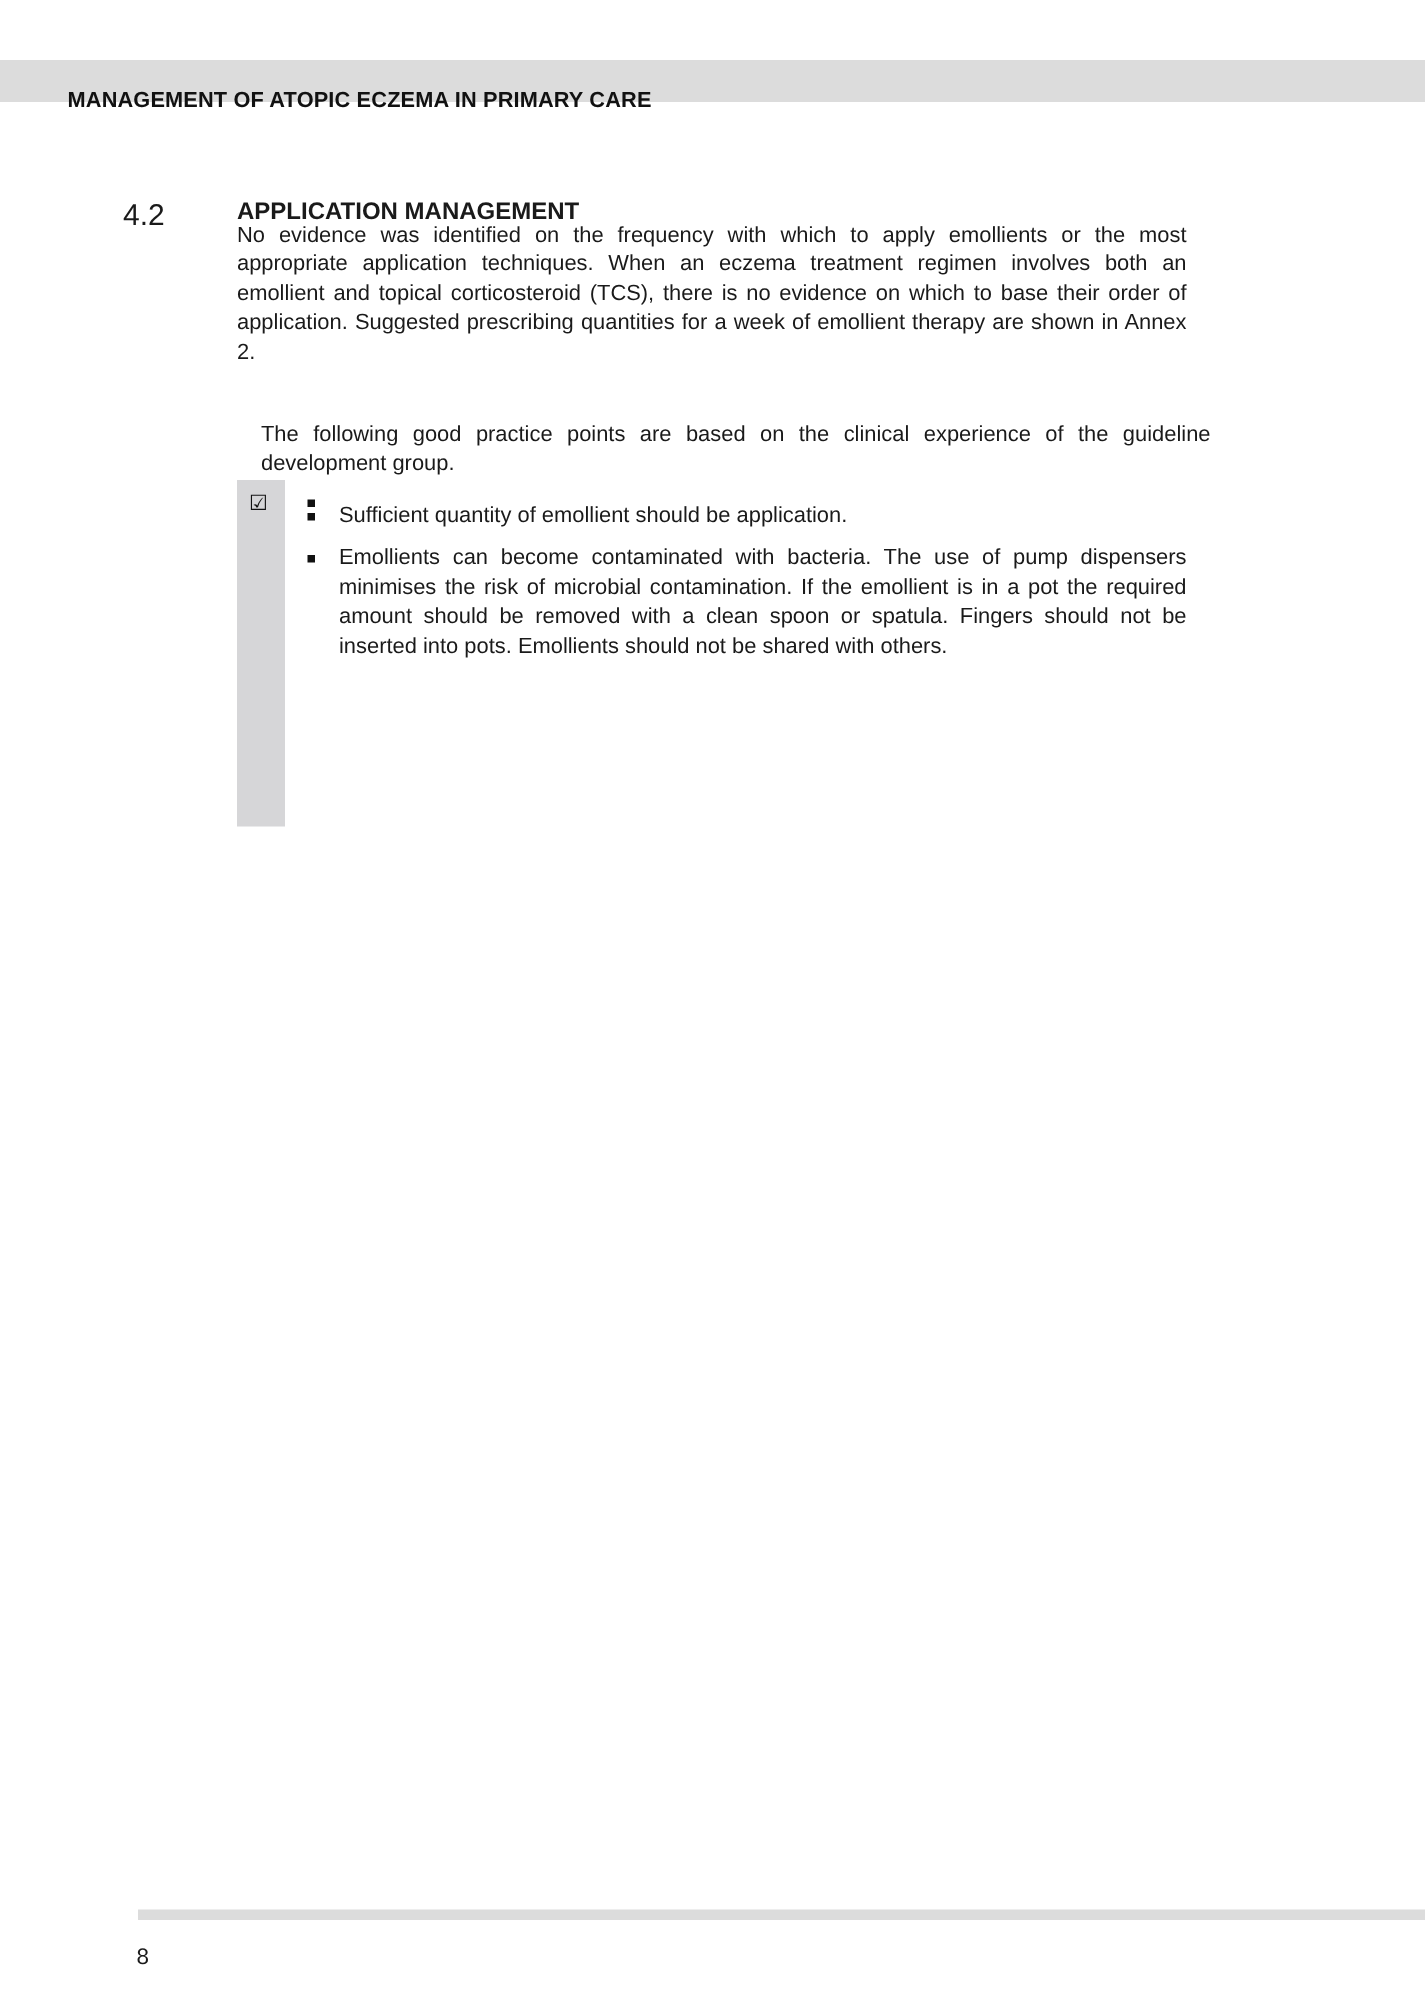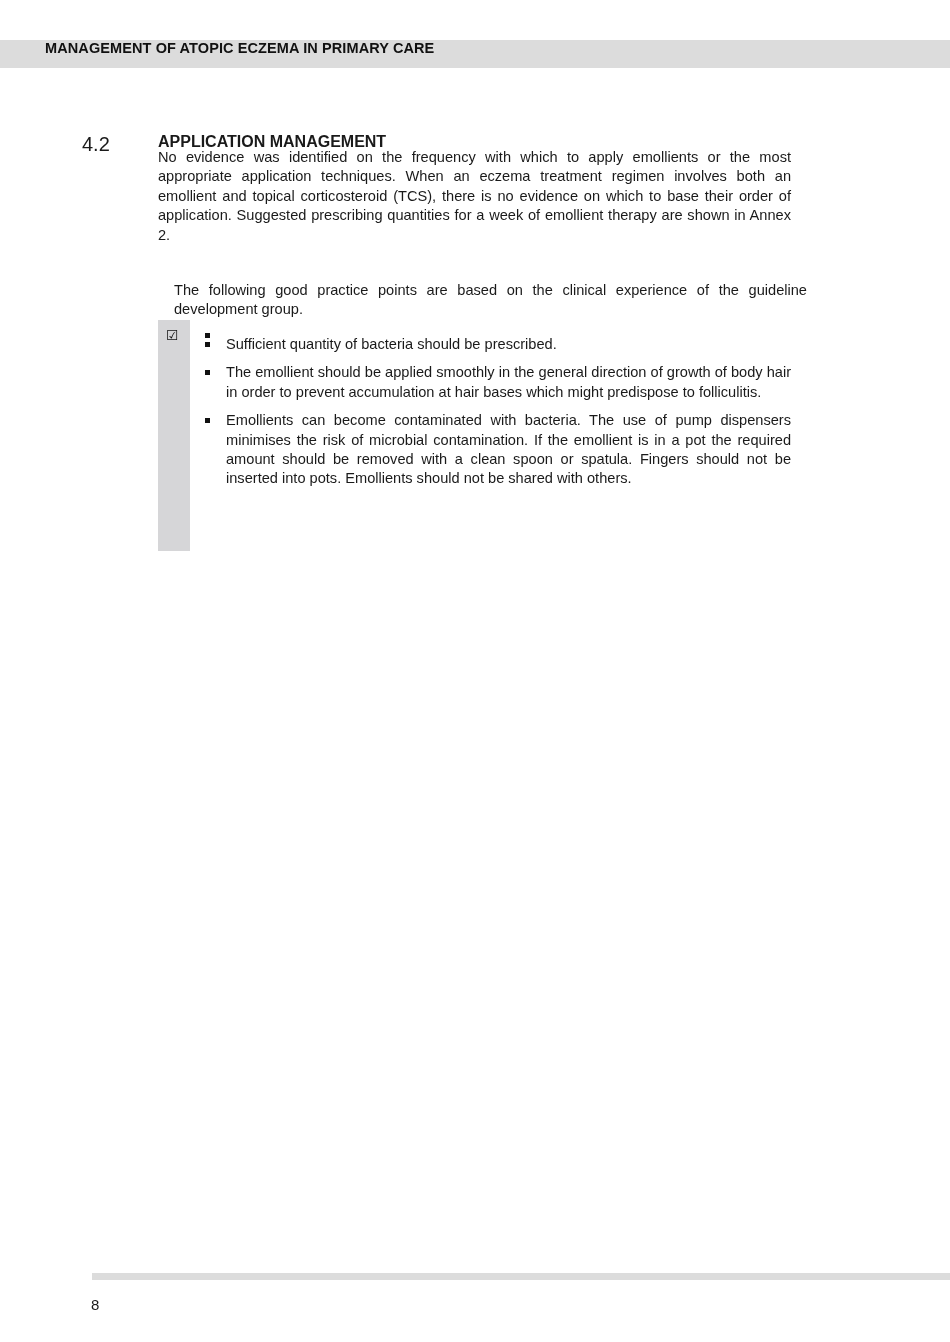--- a/index.html
+++ b/index.html
@@ -1,19 +1,19 @@
 <!DOCTYPE html>
 <html><head>
   <meta charset="utf-8">
   <style>
     html, body { margin: 0; padding: 0; background: #ffffff; }
     body { width: 950px; height: 1342px; position: relative; overflow: hidden;
            font-family: "Liberation Sans", "DejaVu Sans", sans-serif; color: #1a1a1a; }
     .header-bar { position: absolute; left: 0; top: 40px; width: 950px; height: 28px; background: #dcdcdc; }
-    .header-title { position: absolute; left: 45px; top: 0; font-size: 14.5px; font-weight: bold; letter-spacing: 0.1px; color: #111; }
+    .header-title { position: absolute; left: 45px; top: 19px; font-size: 14.5px; font-weight: bold; letter-spacing: 0.1px; color: #111; }
     .section-num { position: absolute; left: 82px; top: 133px; font-size: 20px; font-weight: normal; }
     .section-title { position: absolute; left: 158px; top: 133px; font-size: 16px; font-weight: bold; }
     .para { position: absolute; left: 158px; width: 633px; font-size: 14.6px; line-height: 19.4px; text-align: justify; }
     .p1 { top: 148px; }
     .p2 { top: 265px; }
     .gpp-bar { position: absolute; left: 158px; top: 320px; width: 32px; height: 231px; background: #d6d6d8; }
     .gpp-check { position: absolute; left: 8px; top: 8px; font-size: 14px; line-height: 14px; color: #111; }
     .bullets { position: absolute; left: 205px; top: 326px; width: 586px; margin: 0; padding: 0; list-style: none; }
     .bullets li { position: relative; padding-left: 21px; font-size: 14.6px; line-height: 19.4px; text-align: justify; margin-bottom: 9px; }
     .bullets li .bullet { position: absolute; left: 0; top: 7px; width: 5px; height: 5px; background: #111; }
@@ -36,25 +36,21 @@
 <div class="gpp-bar">
   <span class="gpp-check">☑</span>
 </div>
 
 <ul class="bullets">
   <li>
     <span class="bullet"></span>
   </li>
   <li>
     <span class="bullet"></span>
-    <span>Sufficient quantity of bacteria should be prescribed.</span>
-  </li>
-  <li>
-    <span class="bullet"></span>
-    <span>The emollient should be applied smoothly in the general direction of growth of body hair in order to prevent accumulation at hair bases which might predispose to folliculitis.</span>
+    <span>Sufficient quantity of emollient should be application.</span>
   </li>
   <li>
     <span class="bullet"></span>
     <span>Emollients can become contaminated with bacteria. The use of pump dispensers minimises the risk of microbial contamination. If the emollient is in a pot the required amount should be removed with a clean spoon or spatula. Fingers should not be inserted into pots.  Emollients should not be shared with others.</span>
   </li>
 </ul>
 
 <div class="footer-bar"></div>
 <div class="page-num">8</div>
 

